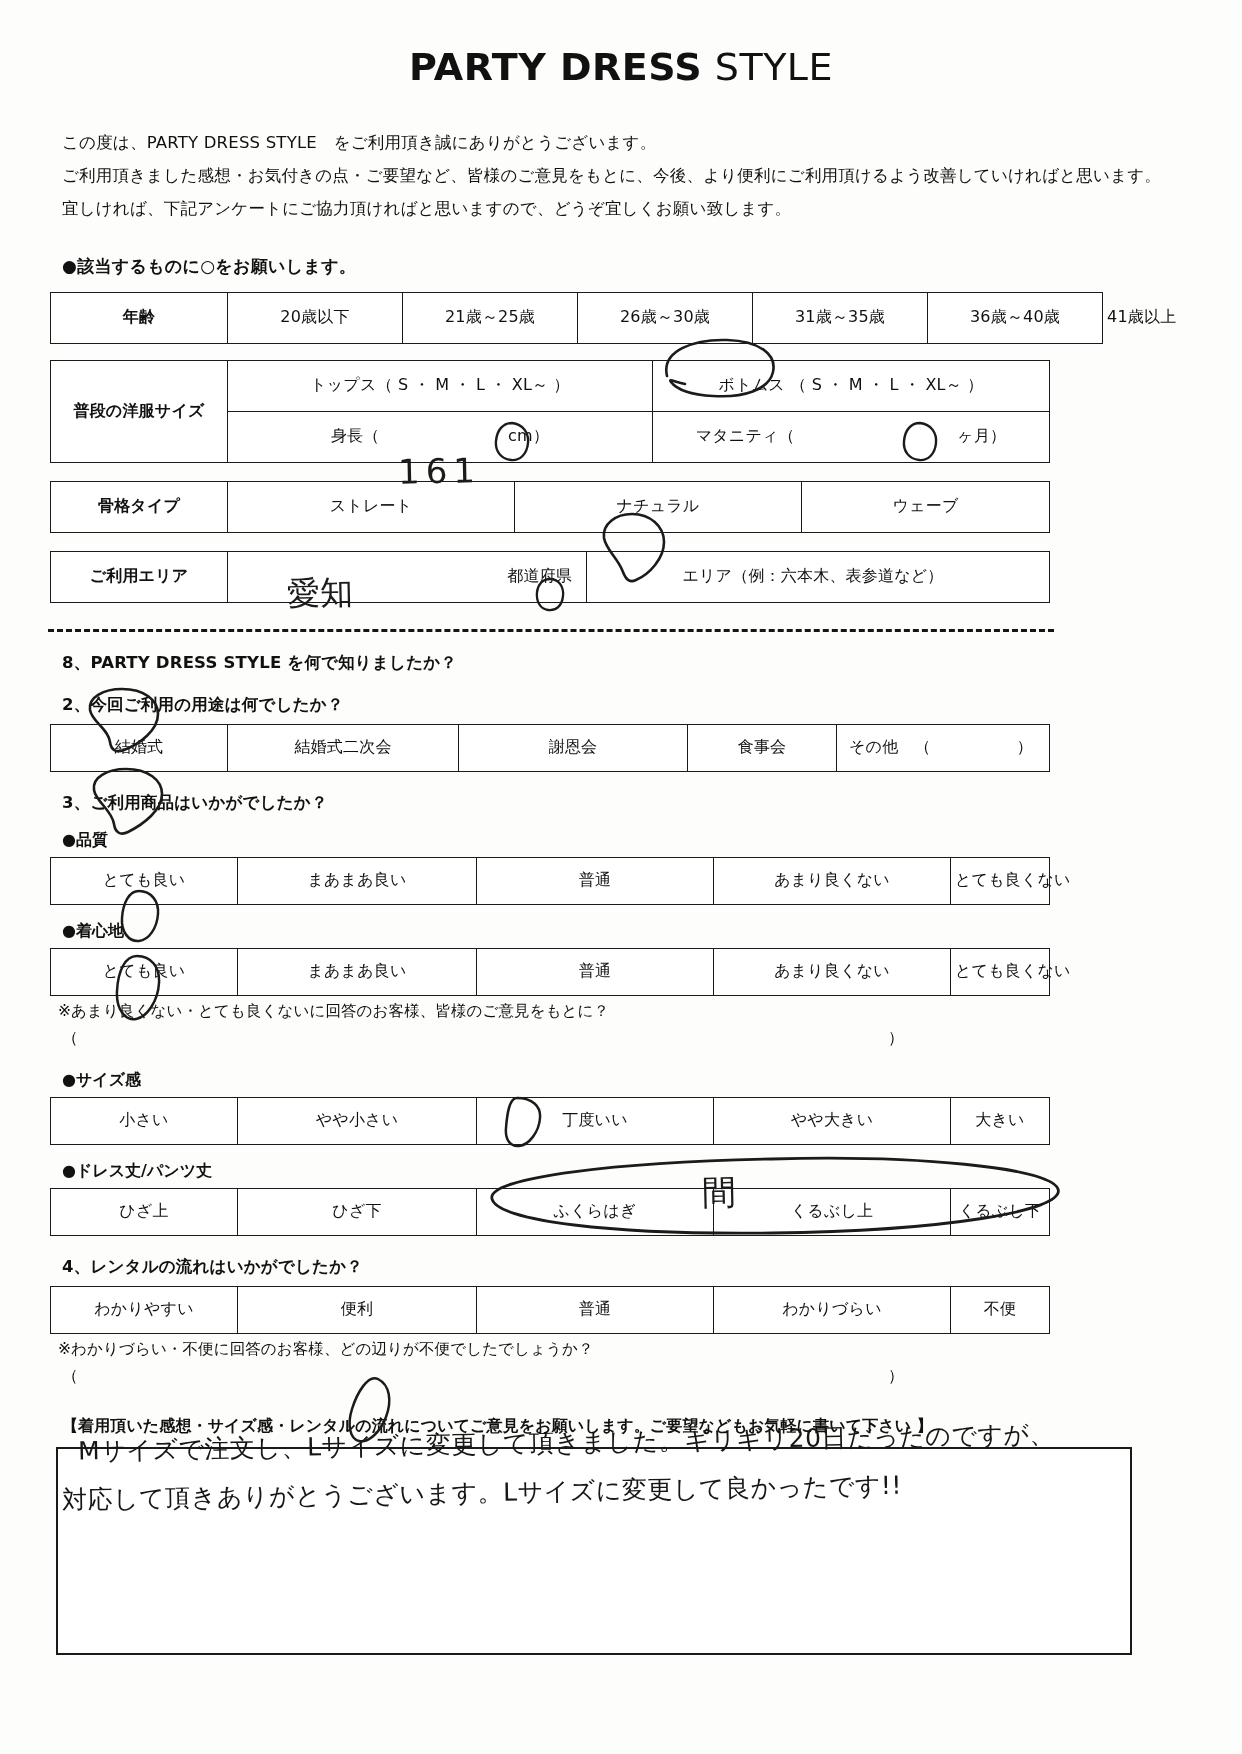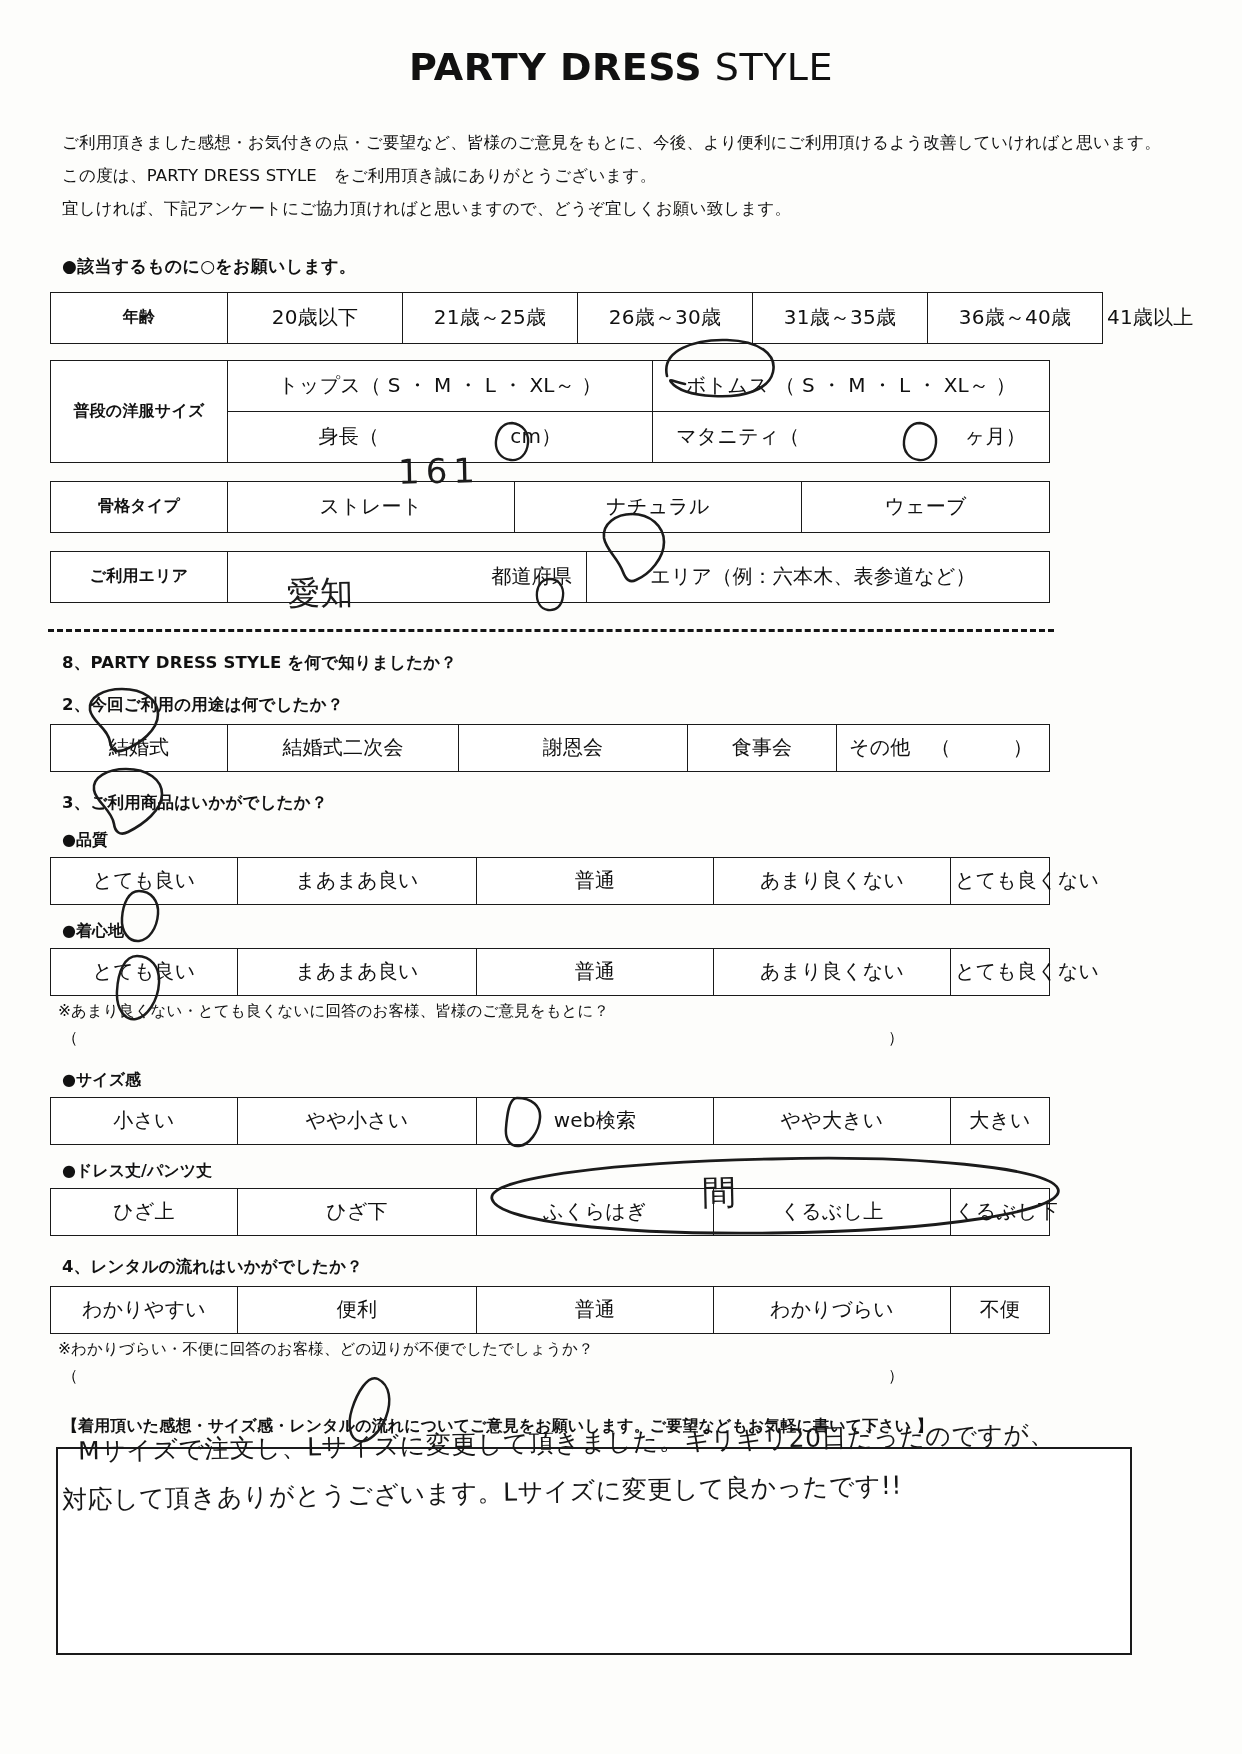--- a/index.html
+++ b/index.html
@@ -67,21 +67,21 @@
   table.grid{
     border-collapse:collapse;
     margin-left:50px;
     width:1000px;
     table-layout:fixed;
     background:#fff;
   }
   table.grid td{
     border:1.6px solid #1a1a1a;
     text-align:center;
-    font-size:20px;
+    font-size:16px;
     height:42px;
     padding:2px 4px;
     letter-spacing:.2px;
     position:relative;
     white-space:nowrap;
   }
   table.grid td.lbl{font-weight:bold;font-size:16px;}
   table.grid td.lft{text-align:left;padding-left:12px;}
   table.grid.tall td{height:46px;}
 
@@ -142,22 +142,22 @@
 <body>
 
 <div class="page">
 
   <div class="title">
     <span class="b">PARTY DRESS</span>
     <span class="l">STYLE</span>
   </div>
 
   <div class="intro">
+    <div>この度は、PARTY DRESS STYLE　をご利用頂き誠にありがとうございます。</div>
     <div>ご利用頂きました感想・お気付きの点・ご要望など、皆様のご意見をもとに、今後、より便利にご利用頂けるよう改善していければと思います。</div>
-    <div>この度は、PARTY DRESS STYLE　をご利用頂き誠にありがとうございます。</div>
     <div>宜しければ、下記アンケートにご協力頂ければと思いますので、どうぞ宜しくお願い致します。</div>
   </div>
 
   <div class="sec-head">●該当するものに○をお願いします。</div>
 
   <div class="tbl-wrap">
     <table class="grid tall">
       <tbody>
           <tr>
         <td class="lbl" style="width:168px">年齢</td>
@@ -276,21 +276,21 @@
     <span>（</span>
     <span class="r">）</span>
   </div>
 
   <div class="sub-head">●サイズ感</div>
   <table class="grid">
     <tbody>
         <tr>
       <td style="width:178px">小さい</td>
       <td style="width:230px">やや小さい</td>
-      <td style="width:228px">web検索</td>
+      <td style="width:228px">丁度いい</td>
       <td style="width:228px">やや大きい</td>
       <td>大きい</td>
     </tr>
   </tbody>
     </table>
 
   <div class="sub-head">●ドレス丈/パンツ丈</div>
   <table class="grid">
     <tbody>
         <tr>

